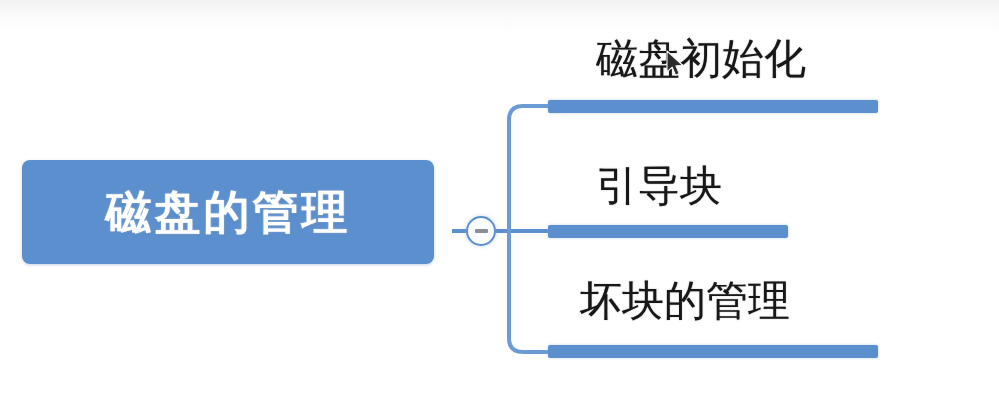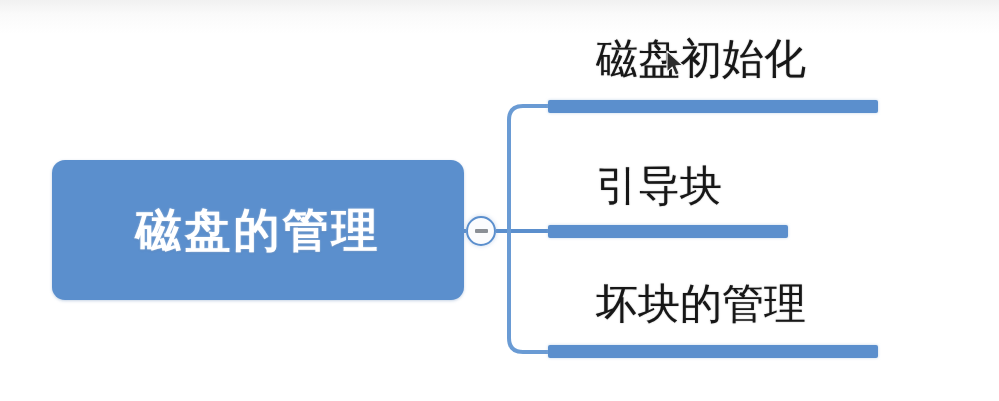--- a/index.html
+++ b/index.html
@@ -18,26 +18,26 @@
     position: relative;
     width: 999px;
     height: 401px;
     background: linear-gradient(to bottom, #f1f1f1 0px, #fafafa 14px, #ffffff 34px, #ffffff 100%);
     overflow: hidden;
   }
 
   
   .root-node {
     position: absolute;
-    left: 52px;
+    left: 22px;
     top: 160px;
     width: 412px;
-    height: 140px;
+    height: 104px;
     background: #5b8fcd;
-    border-radius: 13px;
+    border-radius: 8px;
     box-shadow: 0 1px 3px rgba(90,130,180,0.35);
     display: flex;
     align-items: center;
     justify-content: center;
     box-sizing: border-box;
   }
   .root-node-label {
     color: #ffffff;
     font-size: 46px;
     font-weight: bold;
@@ -105,21 +105,21 @@
   }
 
   
   .branch-1-bar   { left: 548px; top: 100px; width: 330px; }
   .branch-1-label { left: 596px; top: 38px; }
   
   .branch-2-bar   { left: 548px; top: 225px; width: 240px; }
   .branch-2-label { left: 596px; top: 165px; font-family: Liberation Serif, serif; }
   
   .branch-3-bar   { left: 548px; top: 345px; width: 330px; }
-  .branch-3-label { left: 596px; top: 283px; }
+  .branch-3-label { left: 580px; top: 283px; font-family: Liberation Mono, monospace; }
 
   
   .mouse-cursor {
     position: absolute;
     left: 665px;
     top: 50px;
     width: 22px;
     height: 30px;
     pointer-events: none;
   }

